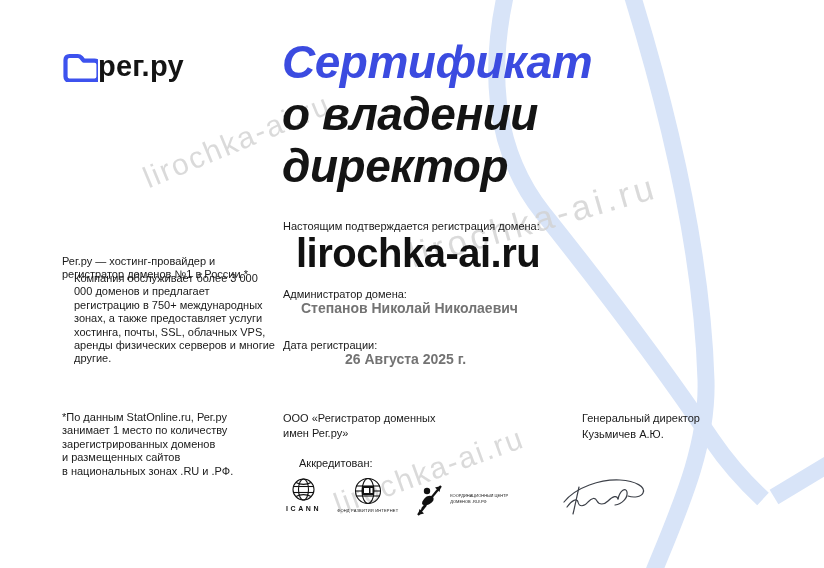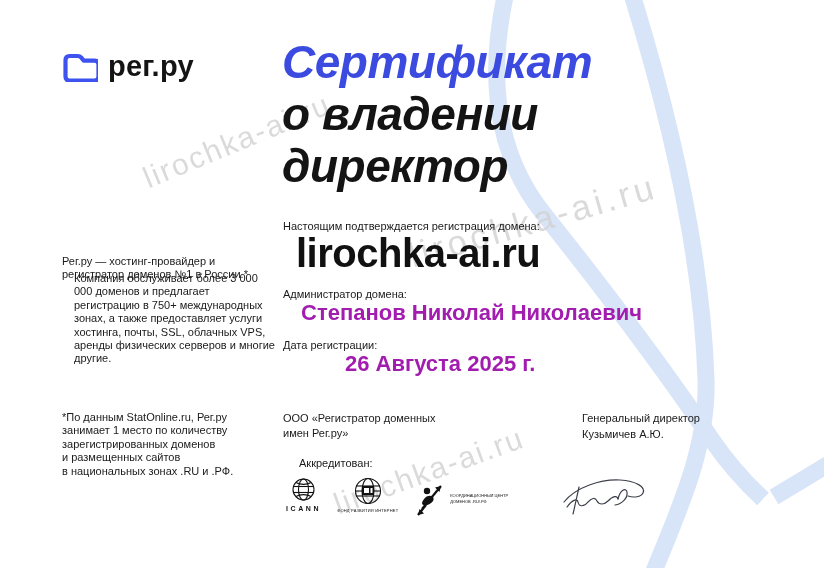--- a/index.html
+++ b/index.html
@@ -17,33 +17,33 @@
   .wm{
     position:absolute;z-index:2;white-space:nowrap;
     color:var(--watermark,#d2d2d2);opacity:.8;font-weight:400;
     transform-origin:center;pointer-events:none;
   }
   .wm1{left:237px;top:141px;font-size:30px;letter-spacing:2px;transform:translate(-50%,-50%) rotate(-22.5deg);}
   .wm2{left:533px;top:221px;font-size:35px;letter-spacing:4px;transform:translate(-50%,-50%) rotate(-16deg);}
   .wm3{left:429px;top:471px;font-size:30px;letter-spacing:2px;transform:translate(-50%,-50%) rotate(-20deg);}
   
   .content{position:absolute;inset:0;z-index:10;}
-  .logo{position:absolute;left:62px;top:50px;display:flex;align-items:center;gap:10px;text-align:right;}
+  .logo{position:absolute;left:62px;top:50px;display:flex;align-items:center;text-align:right;}
   .logo-text{font-size:29px;font-weight:600;letter-spacing:.2px;color:#141414;}
   .title{position:absolute;left:282px;top:36px;margin:0;font-size:46px;line-height:52px;font-weight:600;letter-spacing:-.5px;color:#141414;font-style:italic;}
   .title span{display:block;}
   .t-blue{color:var(--accent,#3b4be0);}
   .small{font-size:11px;line-height:1.22;}
   .preline{white-space:pre-line;}
   .leftcol{position:absolute;left:62px;width:210px;}
   .p1{top:220px;margin-top:35px;}
   .midlabel{position:absolute;left:283px;font-size:11px;}
   .lbl-statement{top:220px;} .lbl-admin{top:288px;} .lbl-date{top:339px;}
   .domain-name{position:absolute;left:296px;top:231px;font-size:40px;font-weight:700;letter-spacing:-.5px;color:#111;}
-  .value-bold{position:absolute;left:301px;font-size:22px;font-weight:700;color:#a21caf;}
+  .value-bold{position:absolute;left:301px;font-size:14px;font-weight:700;color:#737373;}
   .v-admin{top:300px;} .v-date{top:351px;margin-left:44px;}
   .company{position:absolute;left:283px;top:411px;font-size:11px;line-height:1.38;}
   .lbl-accredited{position:absolute;left:275px;top:457px;font-size:11px;margin-left:24px;}
   .accr{position:absolute;left:286px;top:477px;display:flex;align-items:flex-start;gap:16px;}
   .accr-item{display:flex;flex-direction:column;align-items:center;}
   .icann-cap{font-size:7px;font-weight:700;letter-spacing:2.6px;margin-top:3px;color:#111;}
   .fri-cap{font-size:4px;letter-spacing:.2px;margin-top:1px;color:#111;white-space:nowrap;}
   .cc{flex-direction:row;align-items:center;gap:3px;margin-top:2px;}
   .cc-cap{font-size:4px;line-height:1.6;color:#111;white-space:pre-line;}
   .director{position:absolute;left:582px;top:411px;font-size:11px;line-height:1.45;}

